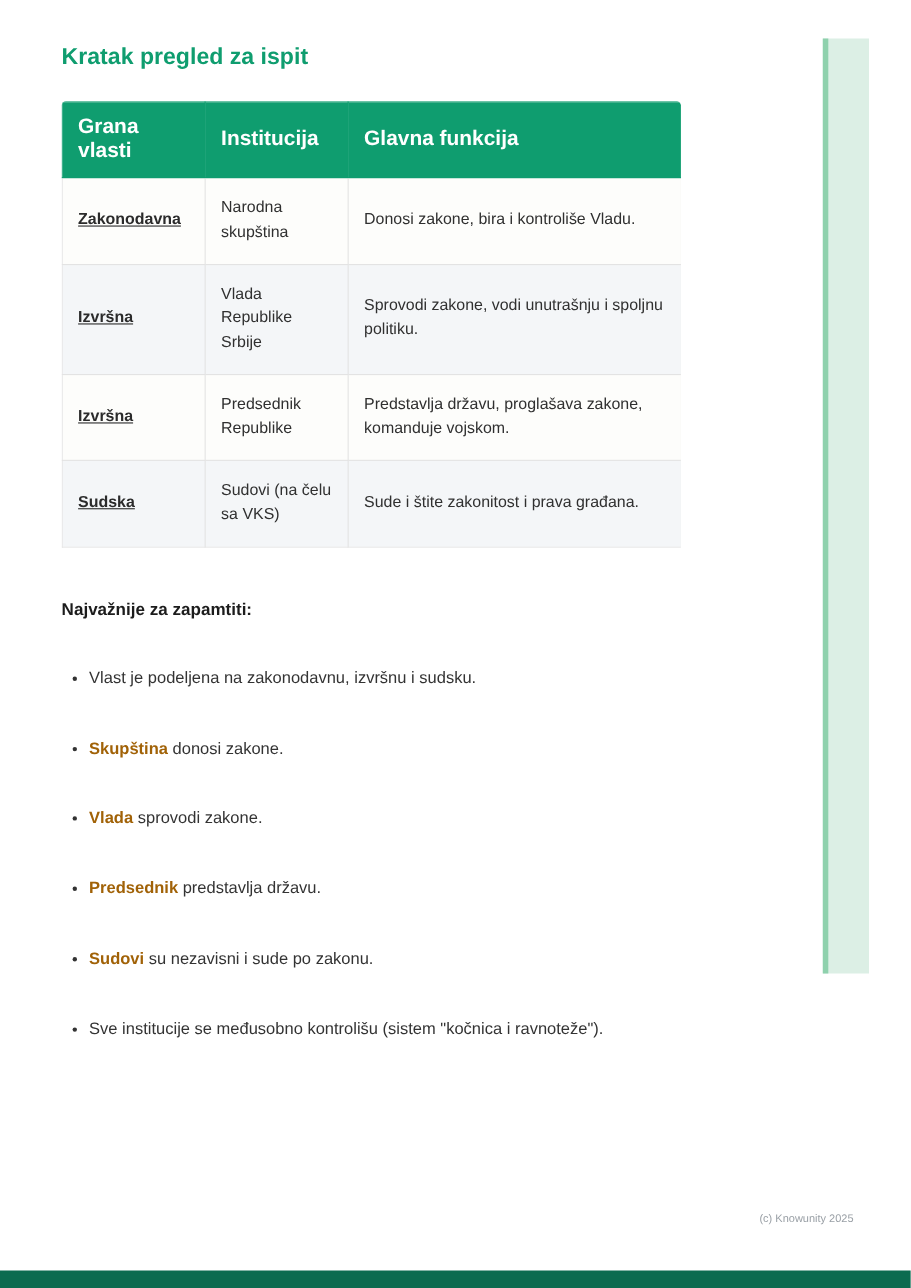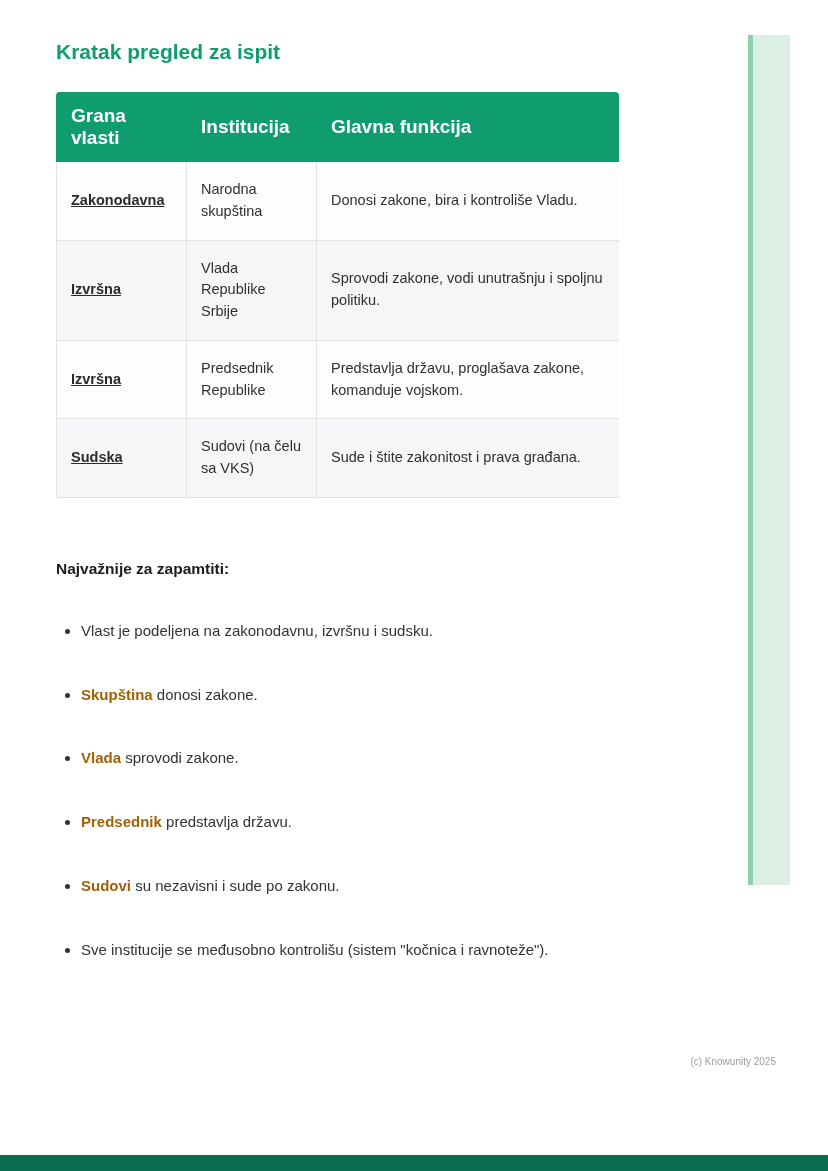--- a/index.html
+++ b/index.html
@@ -54,32 +54,32 @@
   }
   .summary td{
     border:1px solid var(--table-border);
     font-size:14.5px;line-height:1.5;
     padding:17px 14px;vertical-align:middle;
   }
   .summary tbody tr:nth-child(odd) td{background:var(--row-bg);}
   .summary tbody tr:nth-child(even) td{background:var(--row-alt-bg);}
   .summary td.col-branch{font-weight:700;color:#2b2b2b;text-decoration:underline;}
   .notes-heading{
-    margin-top:62px;
+    margin-top:48px;
     font-size:15.5px;font-weight:700;color:#1c1c1c;
   }
   ul.notes-list{
     margin-top:22px;padding-left:25px;list-style:disc;
   }
   ul.notes-list li{
     margin-bottom:14px;font-size:15px;line-height:1.45;color:#333333;margin-top:42px;
   }
   ul.notes-list li strong{font-weight:700;color:#a16207;}
   .copyright{
-    position:absolute;top:1056px;right:52px;
+    position:absolute;top:1103px;right:52px;
     font-size:10px;color:var(--muted-text);
   }
   .bottom-bar{
     position:absolute;left:0;bottom:0;width:828px;height:16px;
     background:var(--bottom-bar-bg);
   }
 </style>
 </head>
 <body>
 

